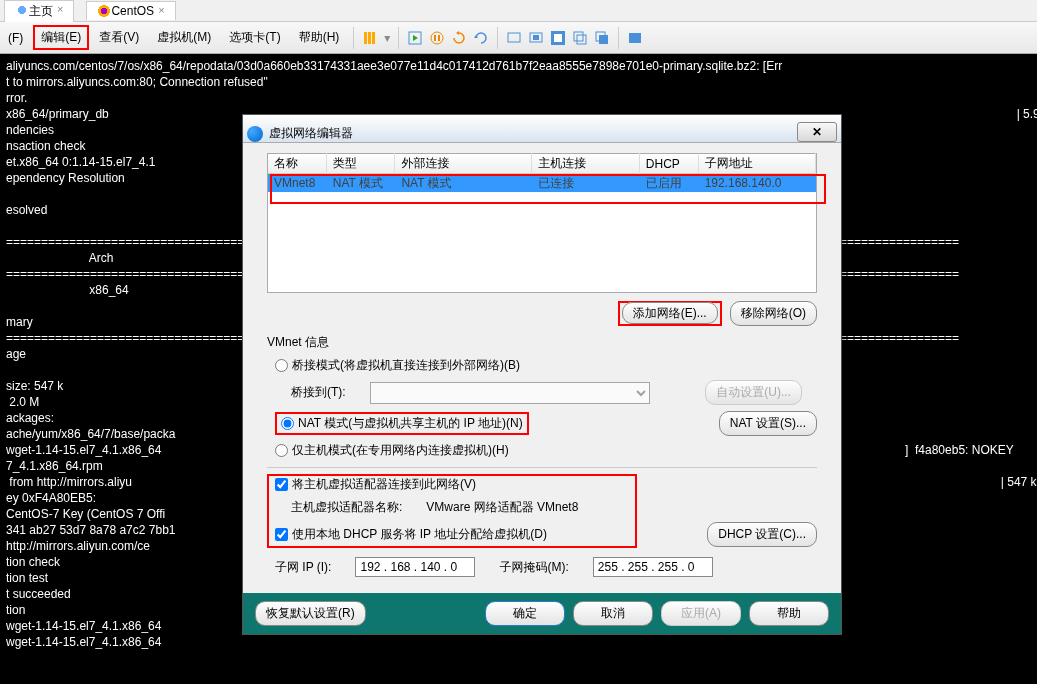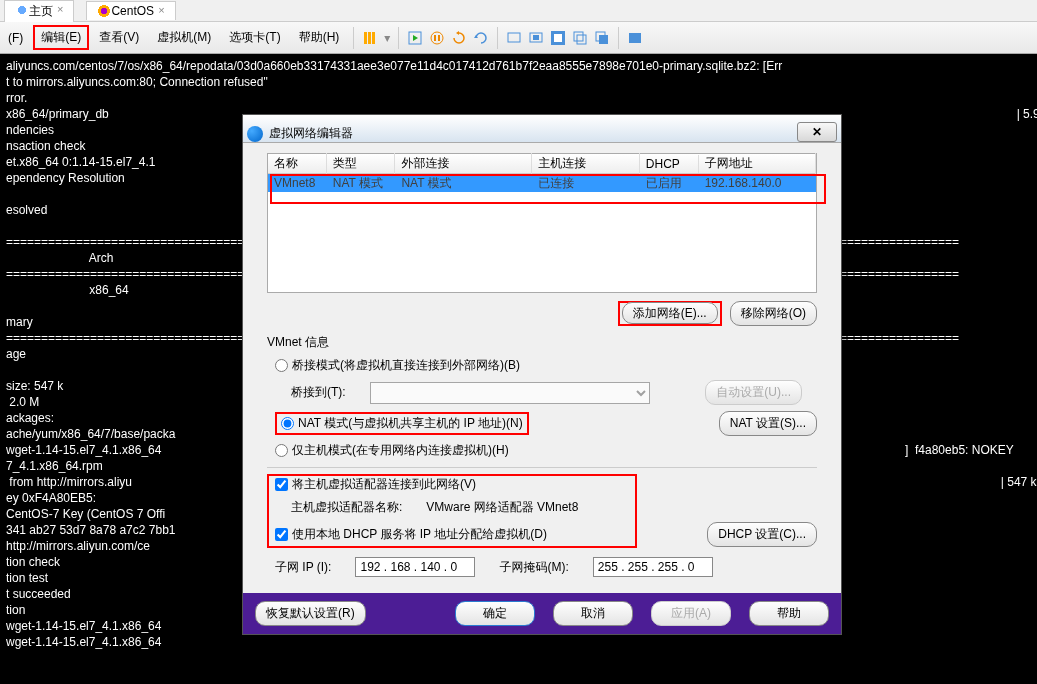--- a/index.html
+++ b/index.html
@@ -35,21 +35,21 @@
 .btnrow{display:flex;justify-content:flex-end;gap:8px;margin-bottom:8px}
 .btn{background:linear-gradient(#fefefe,#e4e4e4);border:1px solid #888;border-radius:10px;padding:3px 10px;min-width:80px;text-align:center}
 .btn.disabled{color:#aaa;border-color:#ccc}
 .btn.primary{border-color:#2a7bd0}
 .section-title{margin:4px 0 6px}
 .radio-row{display:flex;align-items:center;gap:4px;margin:3px 0 6px 8px}
 .indent-row{display:flex;align-items:center;gap:24px;margin:3px 15px 6px 24px}
 .check-row{display:flex;align-items:center;gap:4px;margin:3px 0 6px 8px}
 .right-btn{margin-left:auto}
 .inline-input{background:#fff;border:1px solid #888;padding:2px 4px;width:120px}
-.footer{display:flex;gap:18px;padding:8px 12px;background:#4c1d95;align-items:center}
+.footer{display:flex;gap:8px;padding:8px 12px;background:#0f766e;align-items:center}
 .footer .spacer{flex:1}
 hr.sep{border:none;border-top:1px solid #ccc;margin:8px 0}
 .red-box{border:2px solid red}
 </style>
 </head>
 <body>
 
 <div class="tabs">
   <div class="tab">
       <span class="ico home"></span>

